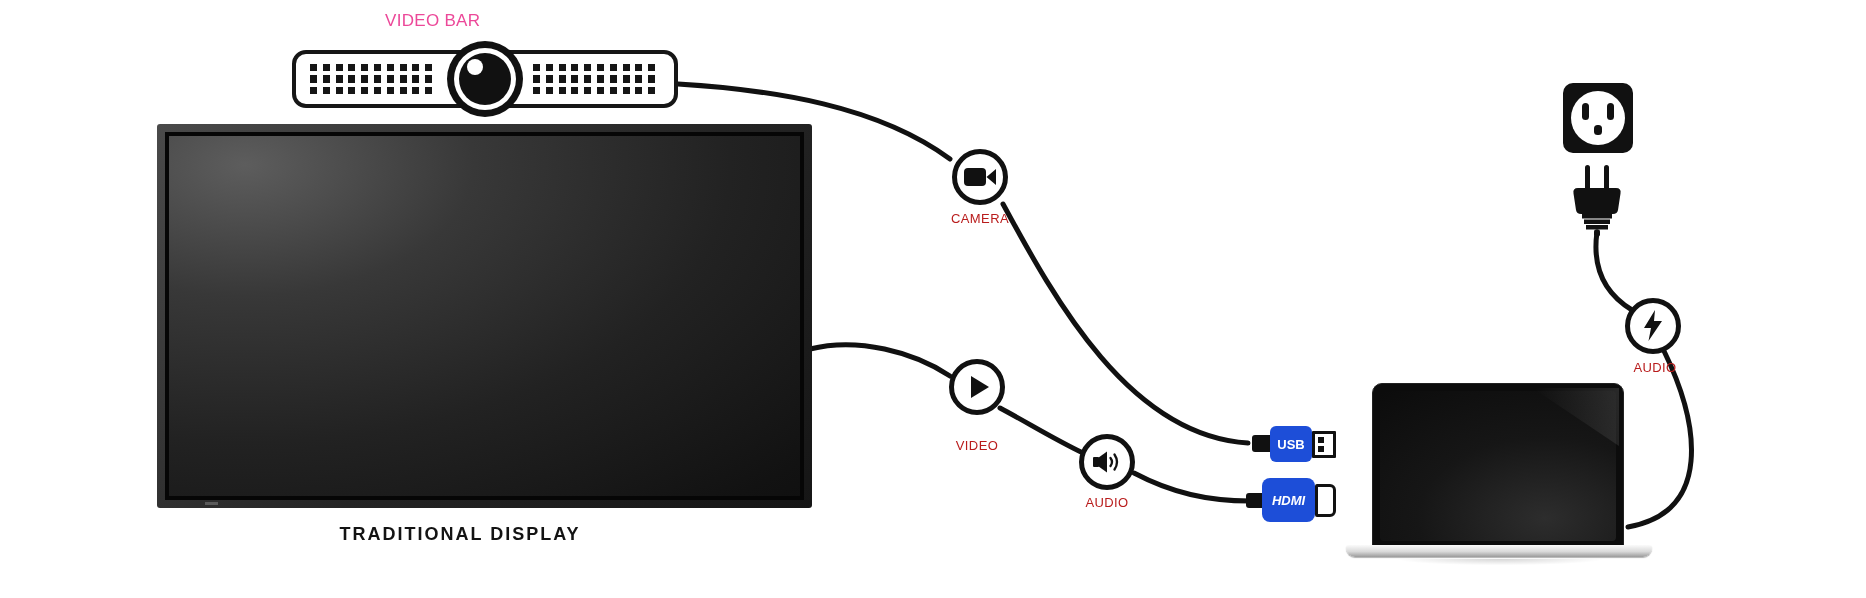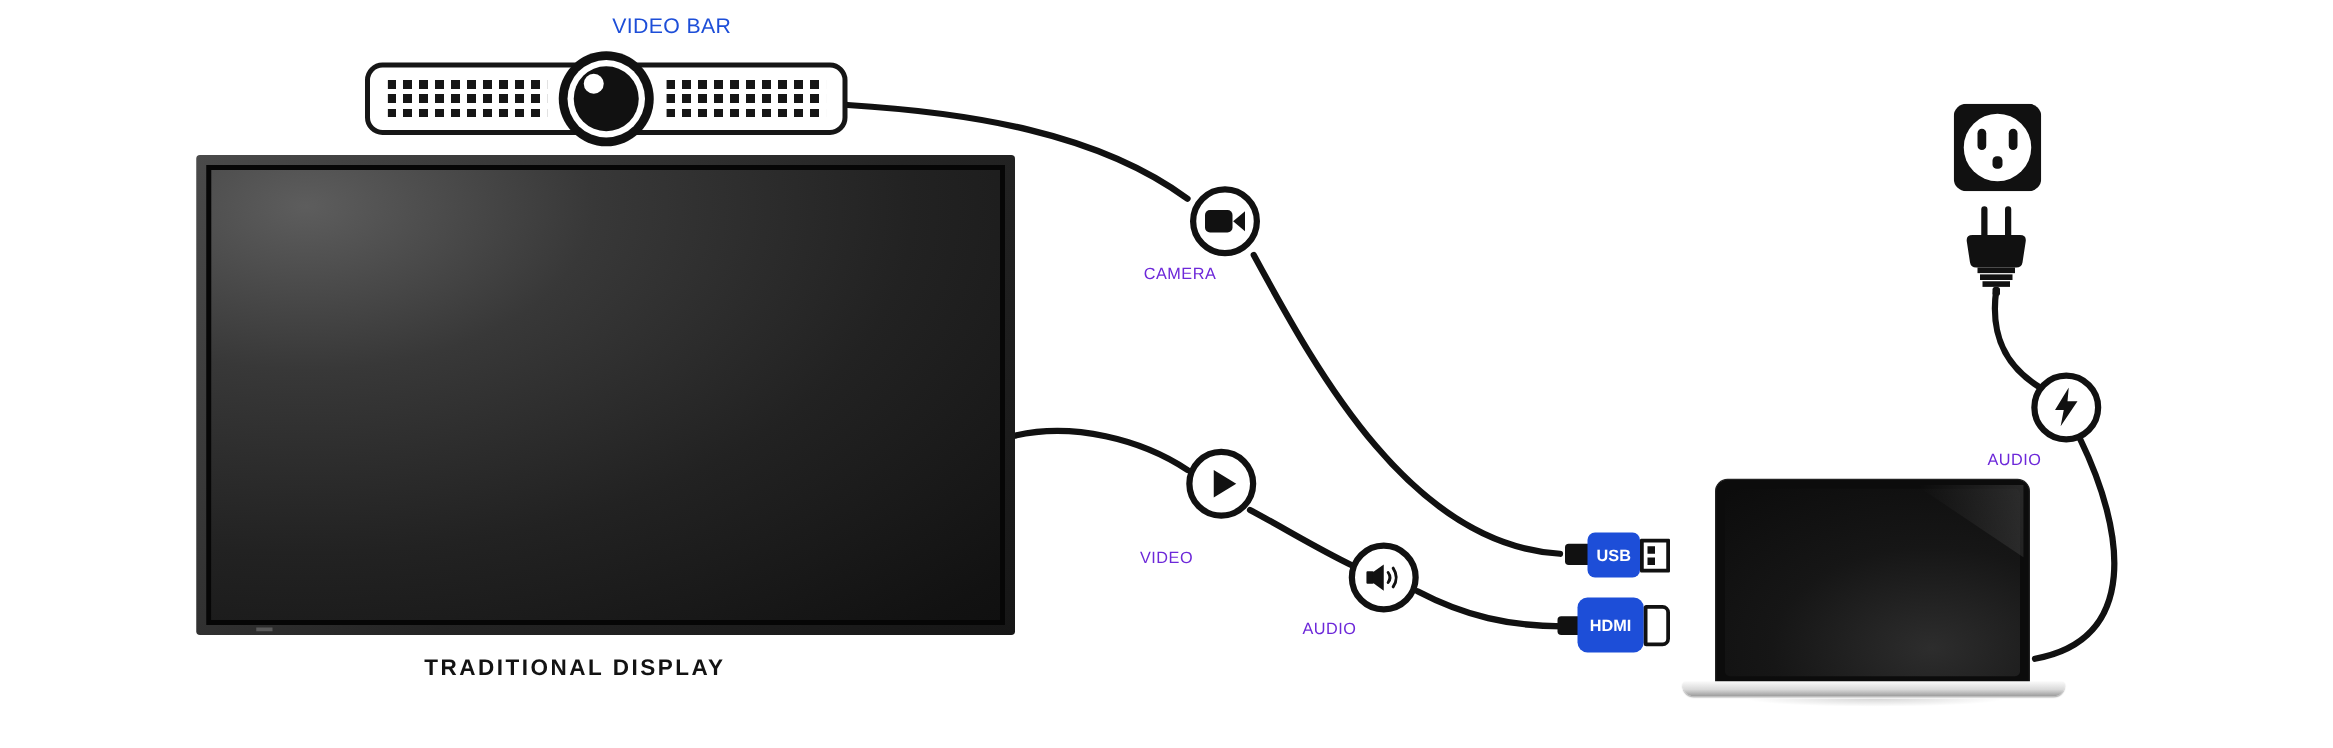--- a/index.html
+++ b/index.html
@@ -8,22 +8,22 @@
     overflow:hidden;font-family:"Liberation Sans",sans-serif;color:#151515;
   }
   .abs{position:absolute;}
   svg{display:block;}
 
   
   .wires{position:absolute;left:0;top:0;width:1866px;height:598px;z-index:1;}
   .wires path{stroke:#111;stroke-width:5;fill:none;stroke-linecap:round;}
 
   
-  .videobar-label{left:385px;top:11px;width:200px;text-align:right;
-    font-size:17px;font-weight:500;letter-spacing:.3px;color:#1d4ed8;z-index:2;}
+  .videobar-label{left:385px;top:11px;width:200px;text-align:left;
+    font-size:17px;font-weight:500;letter-spacing:.3px;color:#ec4899;z-index:2;}
   .videobar{left:292px;top:50px;width:386px;height:58px;box-sizing:border-box;
     border:4px solid #161616;border-radius:14px;background:#fff;z-index:2;}
   .dots{top:64px;width:128px;height:30px;z-index:3;
     background-image:repeating-linear-gradient(to right,#161616 0 7px,transparent 7px 12.8px);
     -webkit-mask-image:repeating-linear-gradient(to bottom,#000 0 7px,transparent 7px 11.5px);
     mask-image:repeating-linear-gradient(to bottom,#000 0 7px,transparent 7px 11.5px);}
   .dots-left{left:310px;} .dots-right{left:533px;}
   .lens{left:447px;top:41px;width:76px;height:76px;border-radius:50%;background:#111;z-index:4;}
   .lens-white{position:absolute;inset:7px;border-radius:50%;background:#fff;}
   .lens-core{position:absolute;inset:5px;border-radius:50%;background:#111;}
@@ -34,22 +34,22 @@
     background:linear-gradient(135deg,#4a4a4a,#242424 55%,#161616);}
   .display-screen{position:absolute;inset:8px;border:4px solid #060606;
     background:radial-gradient(140% 140% at 12% 8%,#5d5d5d 0%,#383838 26%,#222 55%,#121212 86%,#0d0d0d 100%);}
   .display-notch{left:205px;top:502px;width:13px;height:3px;background:#5a5a5a;z-index:3;}
   .display-caption{left:140px;top:524px;width:640px;text-align:center;font-size:18px;
     font-weight:800;letter-spacing:2px;color:#131313;z-index:2;}
 
   
   .node{width:56px;height:56px;box-sizing:border-box;border:5px solid #111;border-radius:50%;
     background:#fff;z-index:5;display:flex;align-items:center;justify-content:center;}
-  .node-label{width:130px;font-size:13px;font-weight:500;
-    letter-spacing:.4px;color:#6d28d9;z-index:5;}
+  .node-label{width:130px;text-align:center;font-size:13px;font-weight:500;
+    letter-spacing:.4px;color:#b91c1c;z-index:5;}
   .icon-fill{fill:#111;}
   .icon-stroke{stroke:#111;fill:none;stroke-width:2.3px;stroke-linecap:round;}
 
   
   .conn-stub{background:#111;border-radius:3px;z-index:4;}
   .conn-body{background:#1d4ed8;border-radius:6px;z-index:4;display:flex;align-items:center;
     justify-content:center;color:#fff;font-weight:700;}
   .conn-plug{background:#fff;border:3px solid #111;box-sizing:border-box;z-index:4;}
   .usb-sq{position:absolute;width:6px;height:6px;background:#111;left:3px;}
 
@@ -138,21 +138,21 @@
   <div class="abs conn-stub" style="left:1252px;top:435px;width:22px;height:17px;"></div>
   <div class="abs conn-body" style="left:1270px;top:426px;width:42px;height:36px;font-size:13px;">
     <span>USB</span>
   </div>
   <div class="abs conn-plug" style="left:1312px;top:431px;width:24px;height:27px;border-radius:1px;">
     <span class="usb-sq" style="top:3px;"></span>
     <span class="usb-sq" style="top:12px;"></span>
   </div>
 
   <div class="abs conn-stub" style="left:1246px;top:493px;width:20px;height:15px;"></div>
-  <div class="abs conn-body" style="left:1262px;top:478px;width:53px;height:44px;font-size:13px;border-radius:8px;">
+  <div class="abs conn-body" style="left:1262px;top:478px;width:53px;height:44px;font-size:13px;border-radius:8px;font-style:italic;">
     <span>HDMI</span>
   </div>
   <div class="abs conn-plug" style="left:1315px;top:484px;width:21px;height:33px;border-radius:2px 6px 6px 2px;"></div>
 
   <div class="abs laptop-shadow"></div>
   <div class="abs laptop-screen">
     <div class="laptop-panel"></div>
     <div class="laptop-glare"></div>
   </div>
   <div class="abs laptop-base"></div>

